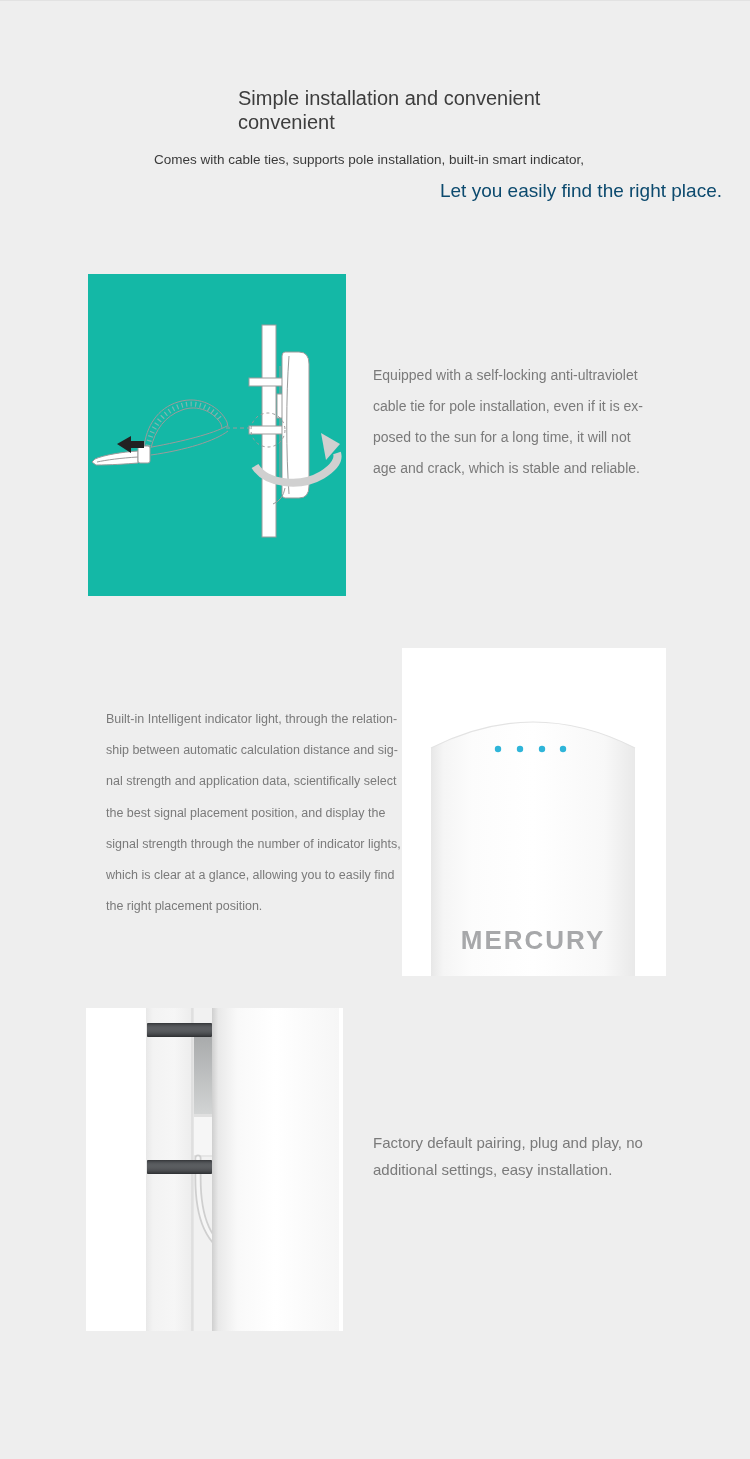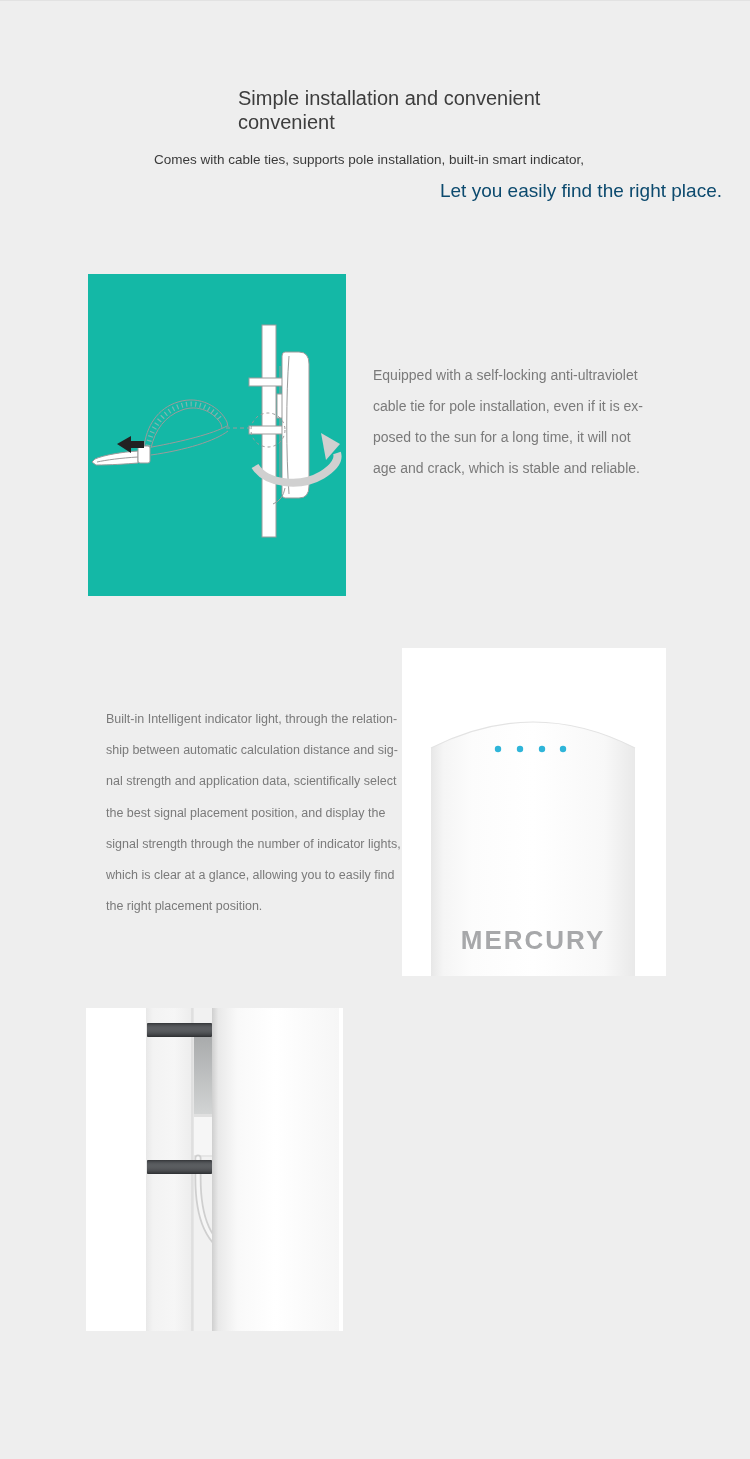--- a/index.html
+++ b/index.html
@@ -172,14 +172,16 @@
         <rect x="61" y="15" width="65" height="14" rx="1" fill="#43464a"></rect>
         <rect x="61" y="15" width="65" height="14" rx="1" fill="url(#strapshade)"></rect>
       </g>
       <g>
         <rect x="61" y="152" width="65" height="14" rx="1" fill="#43464a"></rect>
         <rect x="61" y="152" width="65" height="14" rx="1" fill="url(#strapshade)"></rect>
       </g>
     </svg>
   </div>
 
+  <div class="para para3">Factory default pairing, plug and play, no
+additional settings, easy installation.</div>
 
 </div>
 
 </body></html>

